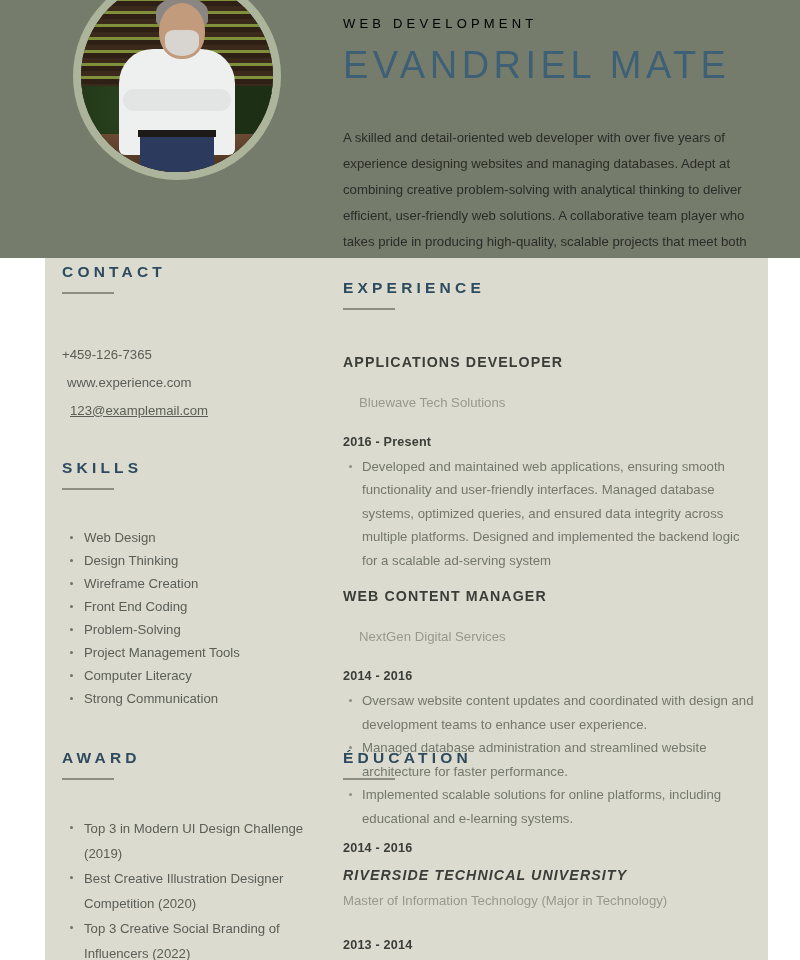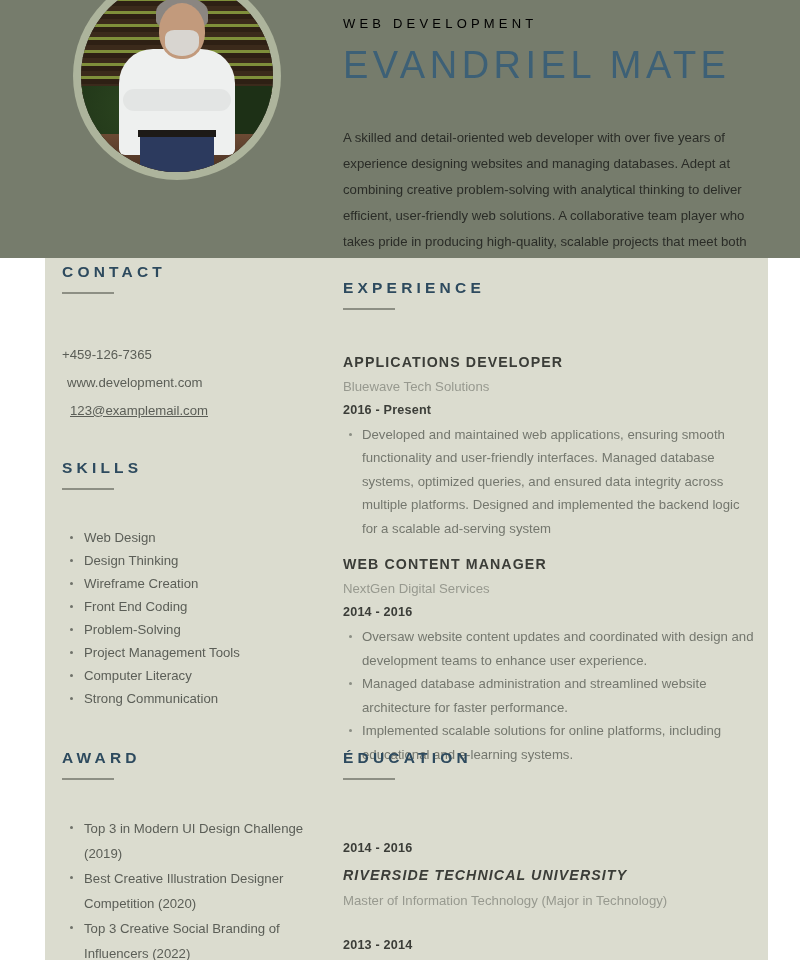--- a/index.html
+++ b/index.html
@@ -242,21 +242,21 @@
     font-size: 14.2px;
     font-weight: 700;
     letter-spacing: 1.1px;
     color: #3b3d38;
     margin: 0;
     line-height: 24px;
   }
   .job-company {
     font-size: 13.2px;
     color: #97998f;
-    margin: 0;
+    margin: 16px;
     line-height: 25px;
   }
   .job-dates {
     font-size: 12.6px;
     font-weight: 700;
     color: #3b3d38;
     margin: 0;
     line-height: 23px;
     letter-spacing: 0.2px;
   }
@@ -345,21 +345,21 @@
 
   <div class="panel">
 
     <div class="col-left">
 
       <div class="sec-contact">
         <h2 class="section-title">CONTACT</h2>
         <div class="rule"></div>
         <ul class="contact-list">
           <li class="c1">+459-126-7365</li>
-          <li class="c2">www.development.com</li>
+          <li class="c2">www.experience.com</li>
           <li class="c3">123@examplemail.com</li>
         </ul>
       </div>
 
       <div class="sec-skills">
         <h2 class="section-title">SKILLS</h2>
         <div class="rule"></div>
         <ul class="bullets">
           <li>Web Design</li>
           <li>Design Thinking</li>

